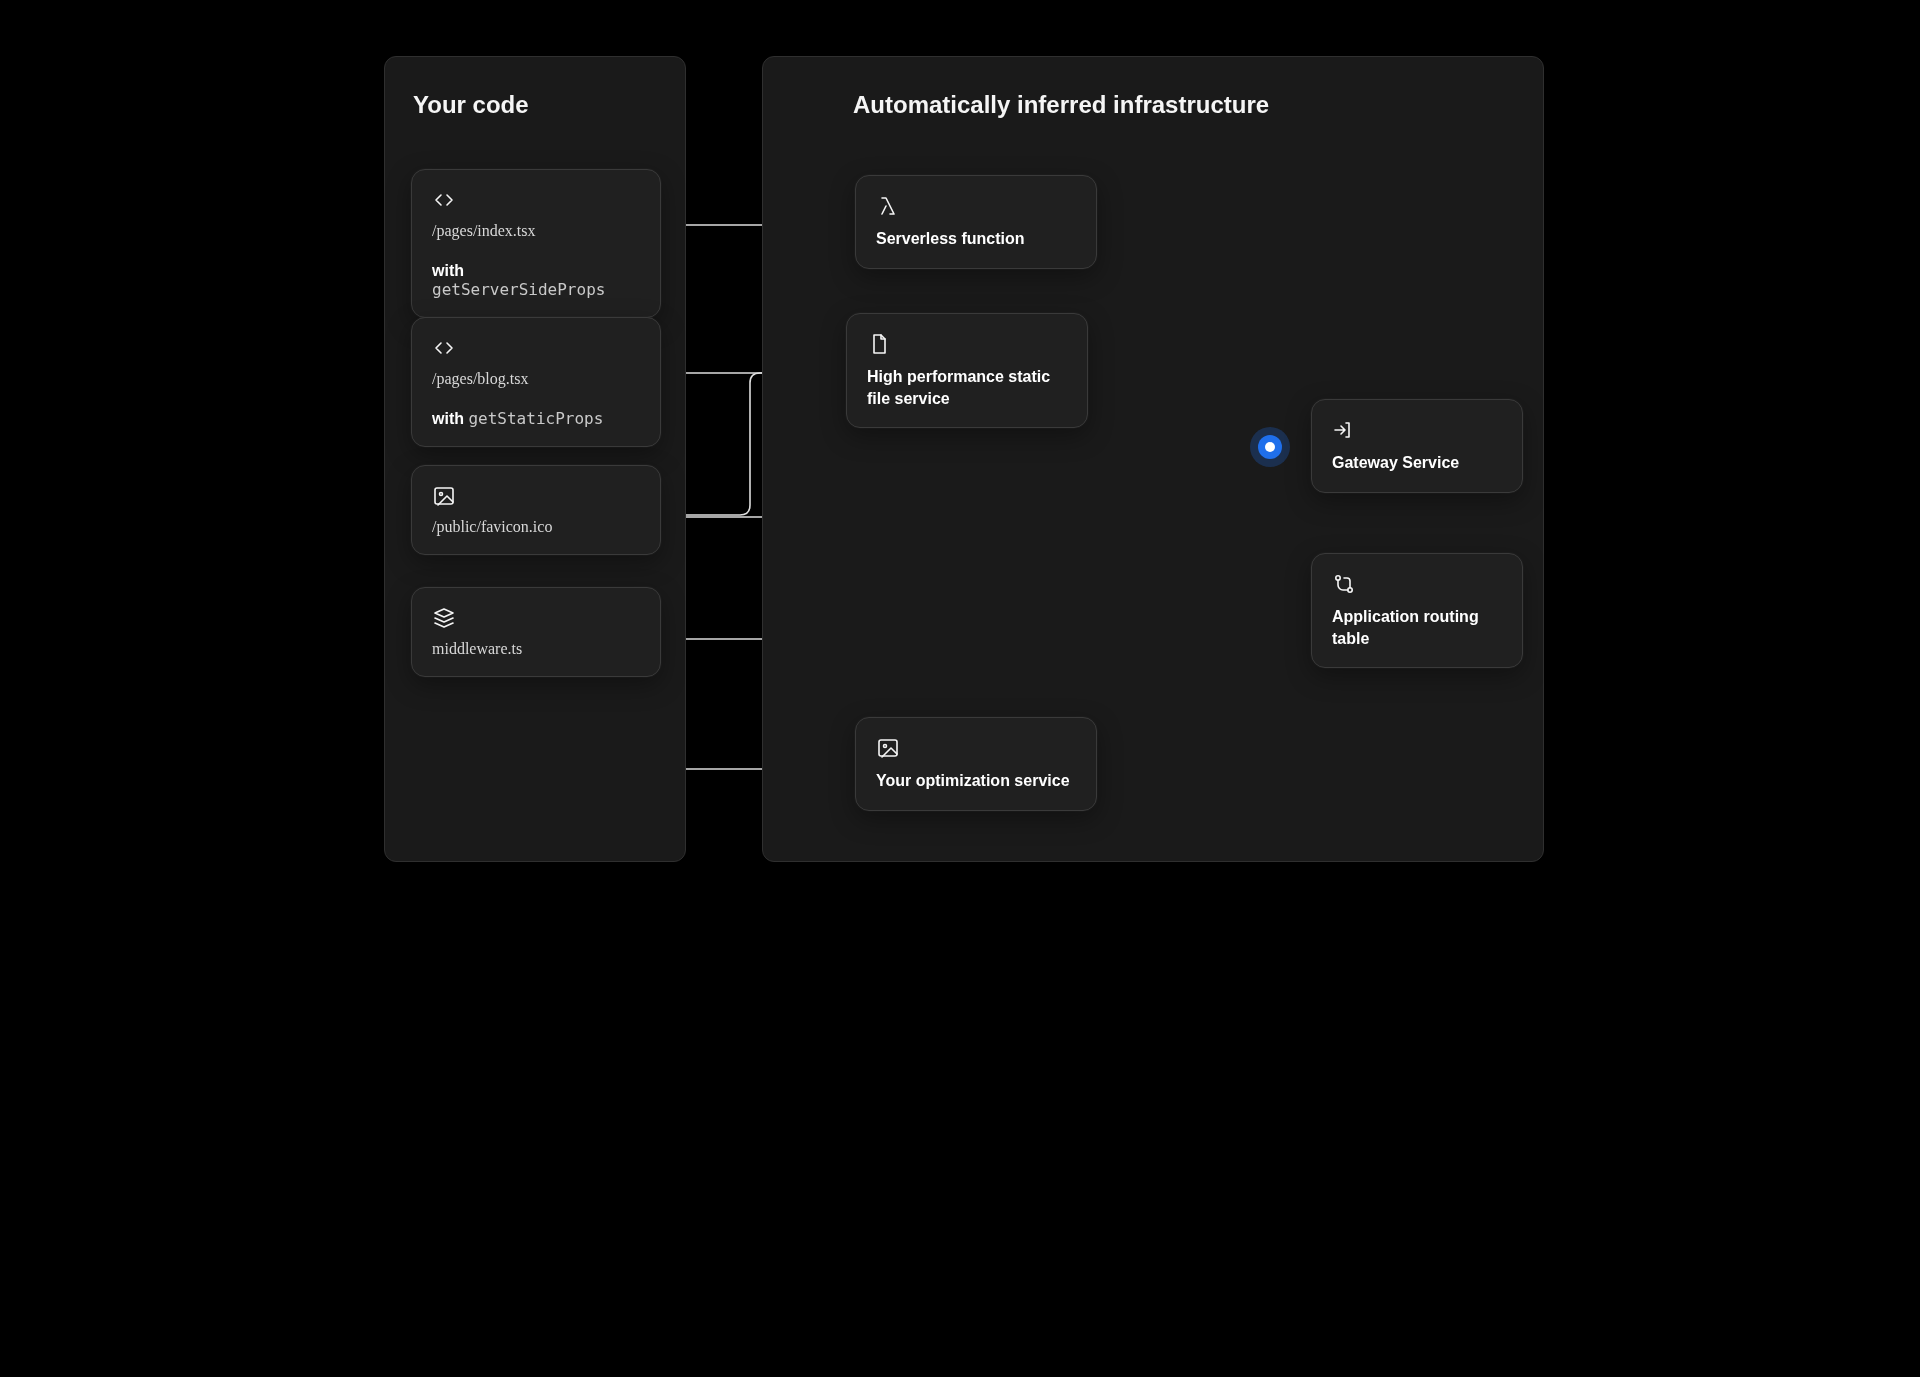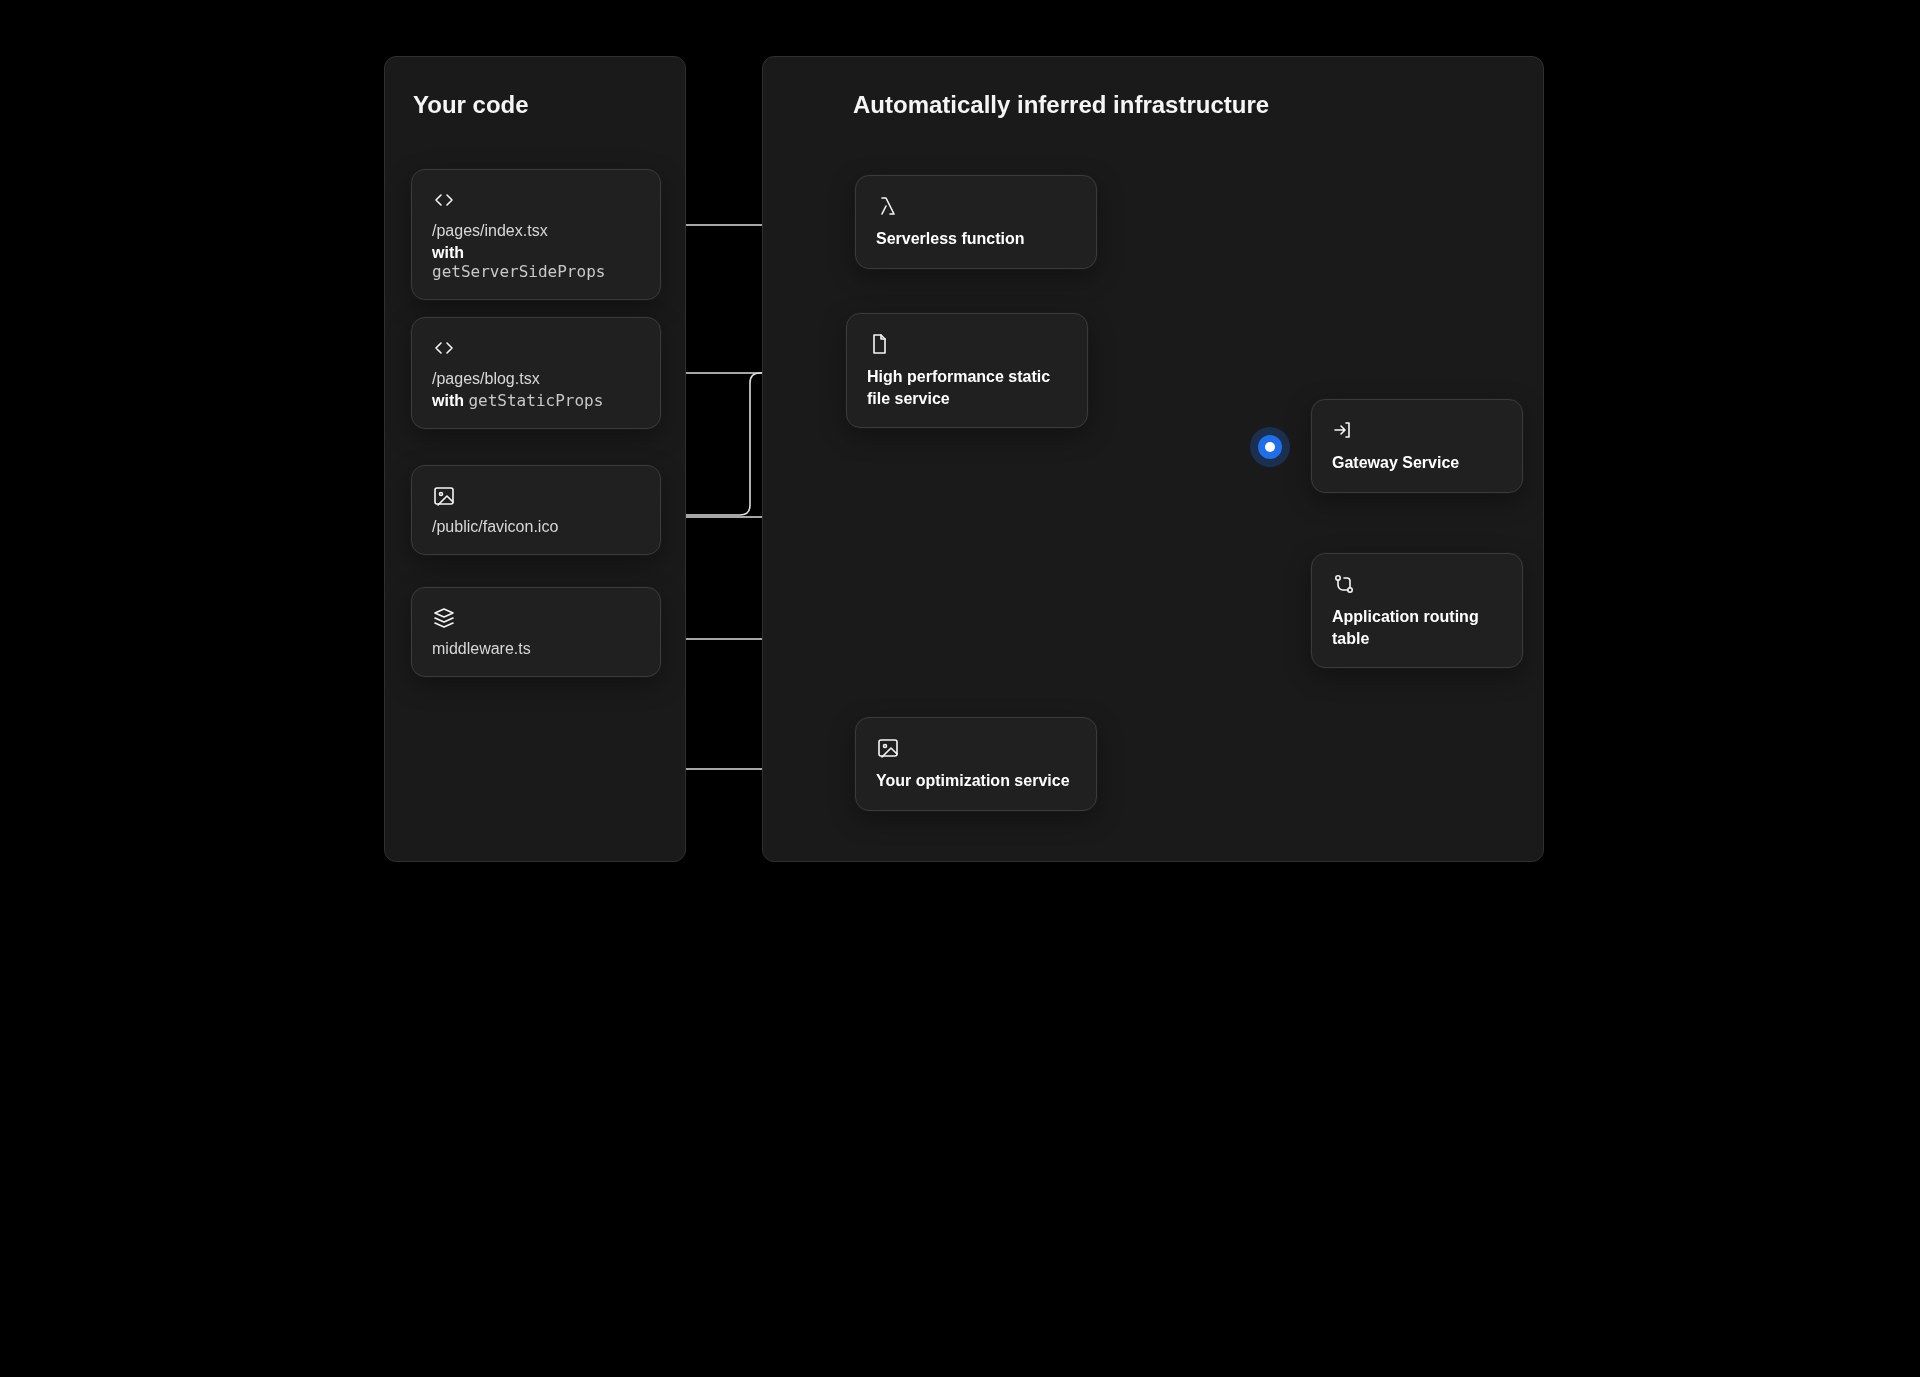--- a/index.html
+++ b/index.html
@@ -18,23 +18,23 @@
   .viewport{width:1280px;height:918px;position:relative;margin:0 auto;background:var(--bg);}
   .panel{position:absolute;background:var(--panel);border:1px solid var(--panel-border);border-radius:12px;}
   .panel.left{left:64px;top:56px;width:300px;height:804px;}
   .panel.right{left:410px;top:56px;width:780px;height:804px;margin-left:32px;}
   .panel-title{position:absolute;font-size:24px;font-weight:700;color:var(--fg);}
   .panel.left .panel-title{left:28px;top:34px;}
   .panel.right .panel-title{left:90px;top:34px;}
   .card{position:absolute;background:var(--card);border:1px solid var(--card-border);border-radius:14px;padding:18px 20px;box-shadow:0 0 0 1px rgba(255,255,255,0.02), 0 8px 24px rgba(0,0,0,.35);}
   .left .card{left:26px;width:208px;}
   .card .icon{color:var(--fg);width:24px;height:24px;display:block;margin-bottom:10px;}
-  .mono{font-family:Liberation Sans, sans-serif;font-size:16px;color:#d8d8d8;}
+  .mono{font-family:Liberation Serif, serif;font-size:16px;color:#d8d8d8;}
   .path{display:block;margin-top:0;}
-  .with{display:inline-block;margin-top:4px;font-weight:700;color:#fff;}
+  .with{display:inline-block;margin-top:22px;font-weight:700;color:#fff;}
   .right .card{width:200px;}
   .right .card .label{font-size:16px;font-weight:700;color:#fff;margin-top:6px;line-height:1.35;}
   
   svg.wires{position:absolute;left:0;top:0;width:1280px;height:918px;pointer-events:none;}
   
   .gateway-dot{position:absolute;width:24px;height:24px;border-radius:50%;background:var(--accent);box-shadow:0 0 0 8px rgba(31,111,235,.25);}
   .gateway-dot::after{content:"";position:absolute;left:7px;top:7px;width:10px;height:10px;border-radius:50%;background:#fff;}
   
   .ic{stroke:#f5f5f5;stroke-width:1.6;fill:none;stroke-linecap:round;stroke-linejoin:round;}
   

